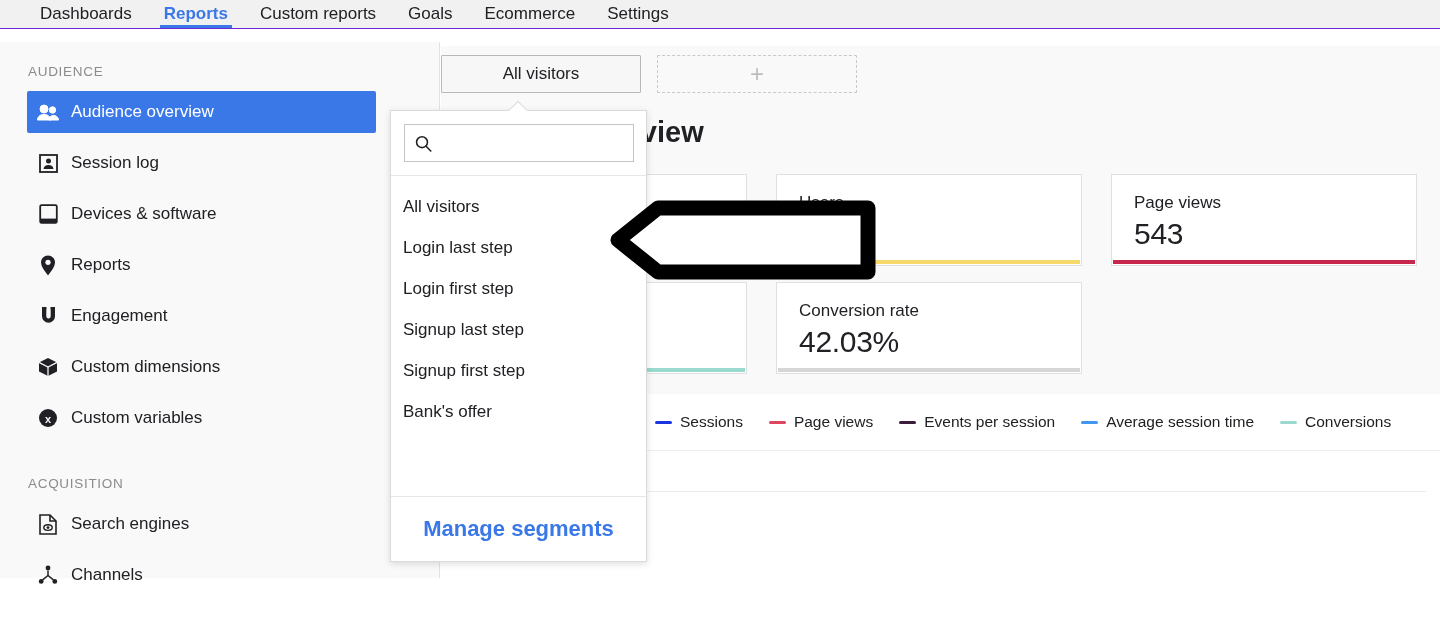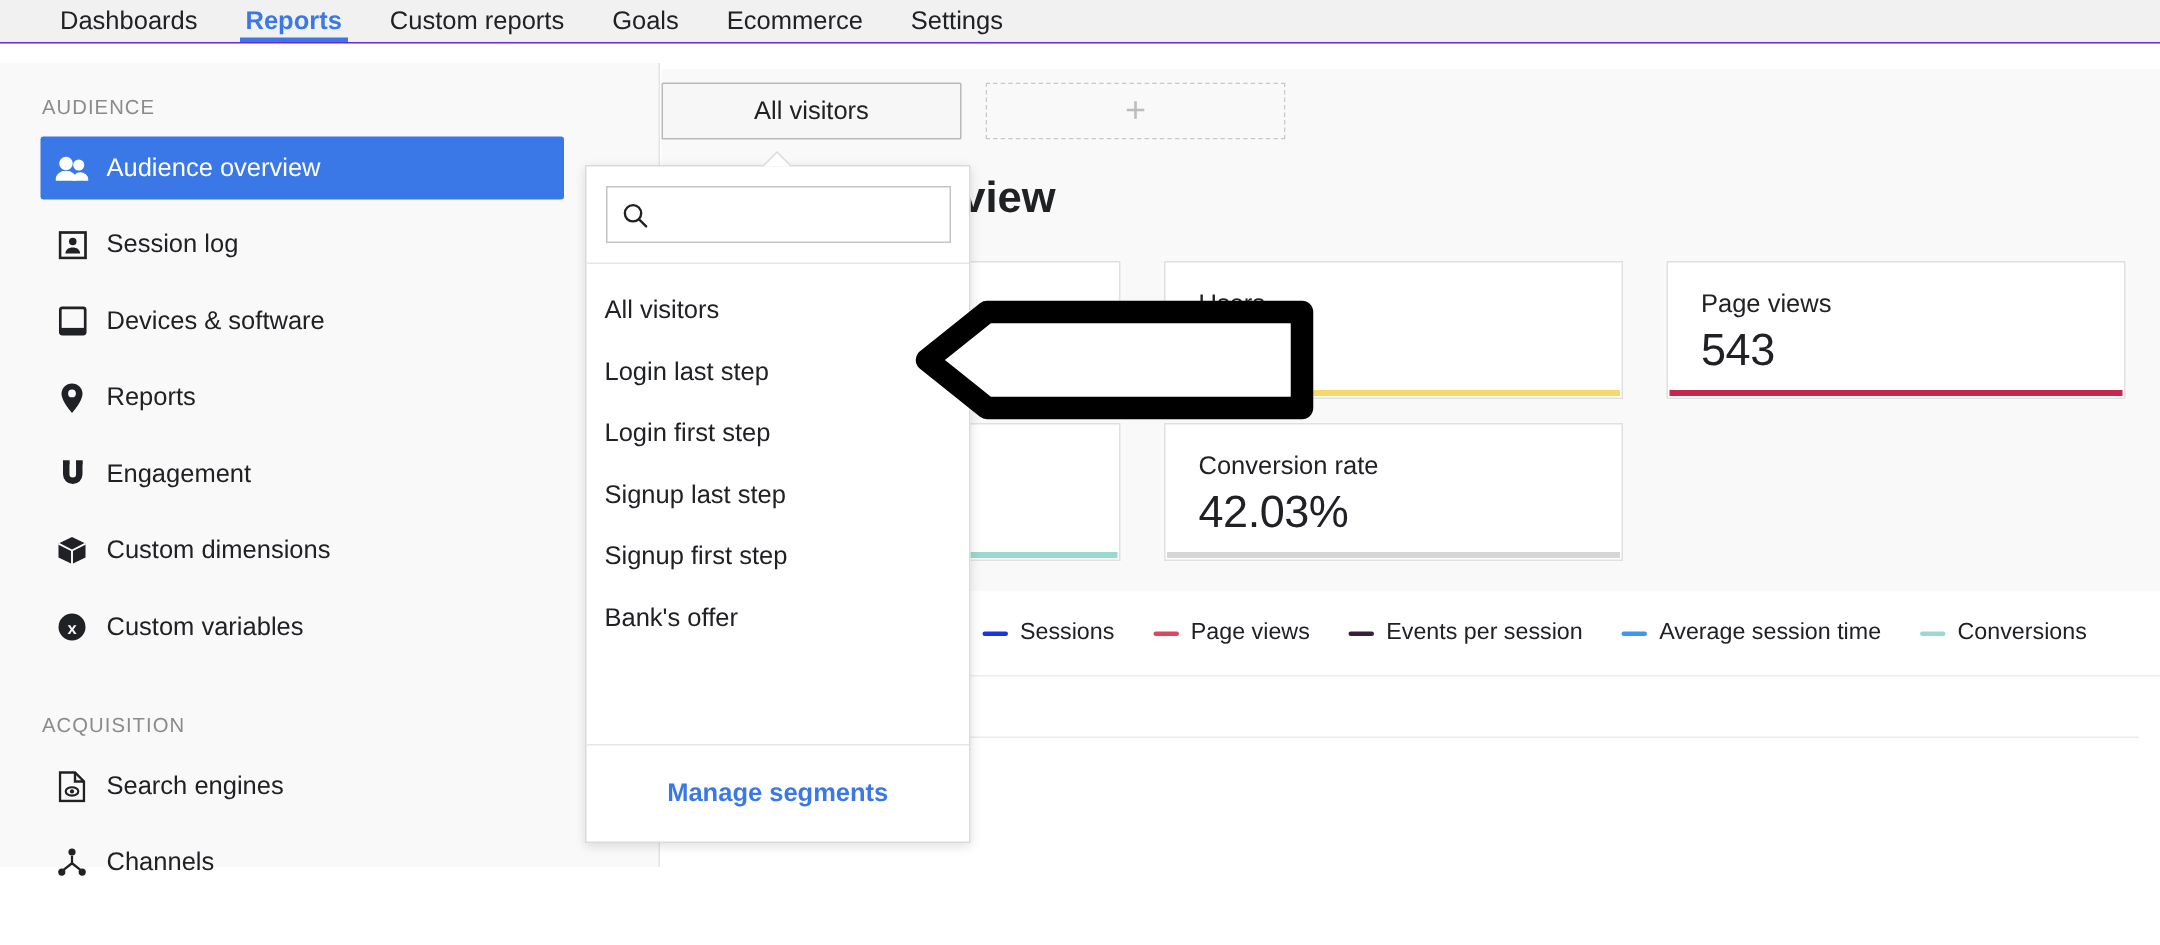--- a/index.html
+++ b/index.html
@@ -147,21 +147,21 @@
   .dd-item {
     height: 41px; display: flex; align-items: center; padding-left: 12px;
     font-size: 17px; color: #202124; cursor: pointer;
   }
   .dd-footer {
     position: absolute; left: 0; right: 0; bottom: 0; height: 65px;
     border-top: 1px solid #e6e6e6;
     display: flex; align-items: center; justify-content: center;
   }
   .dd-footer a {
-    color: #3b78e7; font-size: 17px; font-weight: 700; text-decoration: none; cursor: pointer;
+    color: #3b78e7; font-size: 22px; font-weight: 700; text-decoration: none; cursor: pointer;
   }
 
   
   .annot-arrow { position: absolute; left: 610px; top: 200px; z-index: 60; pointer-events: none; }
 </style>
 </head>
 <body>
 
 <div class="topnav">
   <div class="topnav-item">Dashboards</div>

